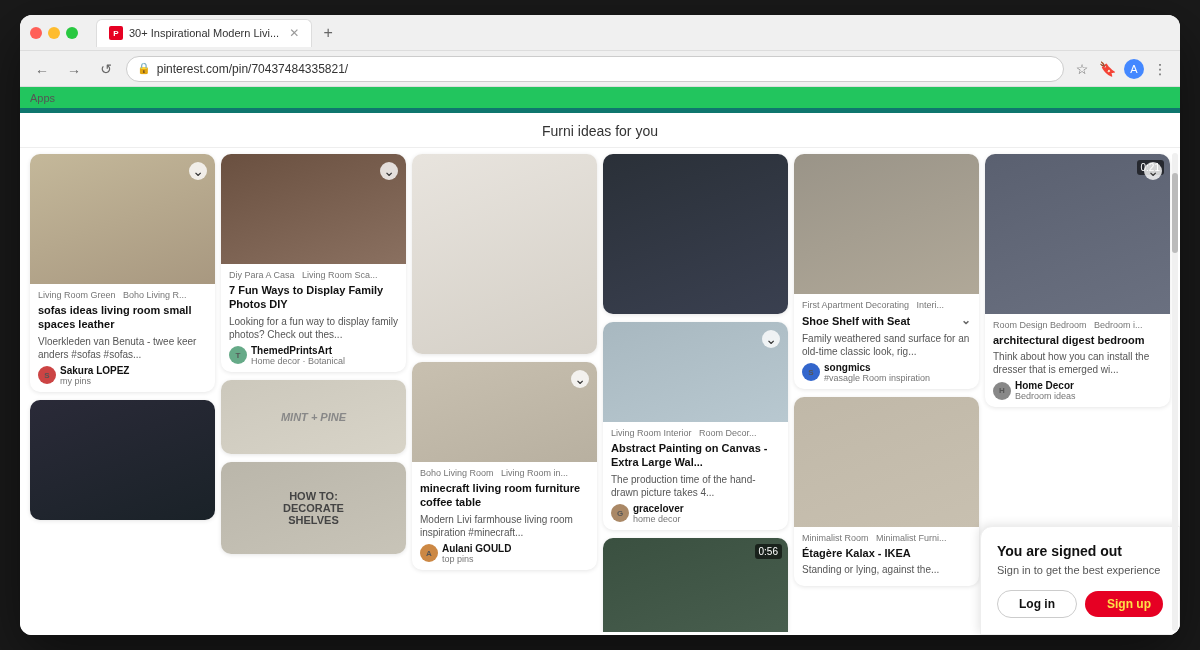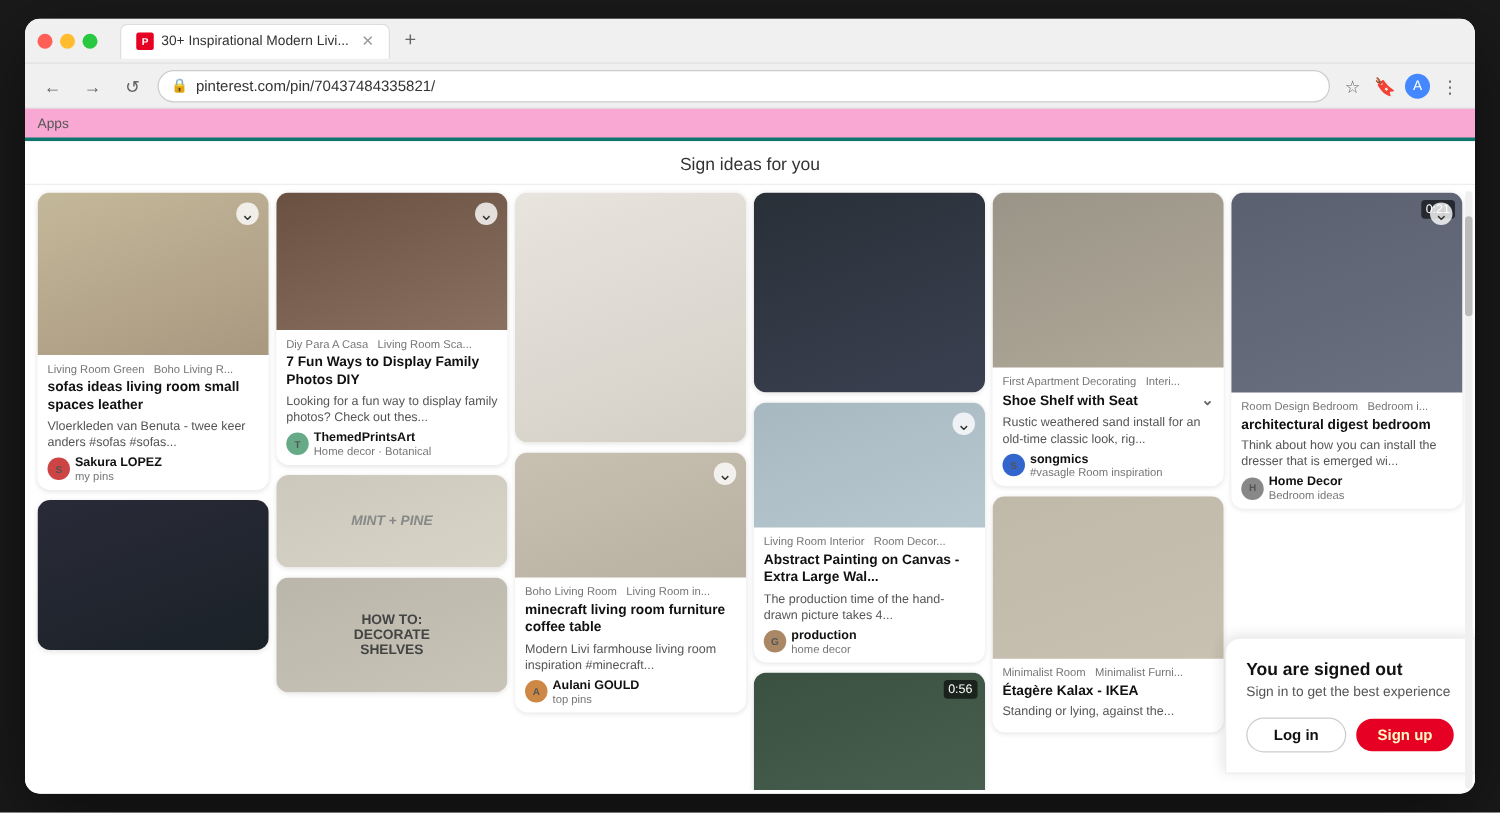--- a/index.html
+++ b/index.html
@@ -125,26 +125,26 @@
     .toolbar-icon {
       width: 20px; height: 20px;
       display: flex; align-items: center; justify-content: center;
       font-size: 14px;
       color: #666;
       cursor: pointer;
     }
 
     .bookmarks-bar {
       height: 26px;
-      background: #f9a8d4;
+      background: #22c55e;
       display: flex;
       align-items: center;
       padding: 0 10px;
       gap: 8px;
-      border-bottom: 3px solid #0f766e;
+      border-bottom: 5px solid #0f766e;
     }
 
     
     .pinterest-content {
       height: calc(620px - 36px - 36px - 26px);
       background: #fff;
       overflow: hidden;
       position: relative;
     }
 
@@ -252,21 +252,21 @@
       font-size: 11px;
       color: rgba(255,255,255,0.7);
       font-weight: bold;
       text-align: center;
       padding: 4px;
     }
 
     
     .signed-out-popup {
       position: absolute;
-      bottom: 16px;
+      bottom: 0;
       right: 0;
       width: 200px;
       background: white;
       border-radius: 12px 0 0 0;
       padding: 16px;
       box-shadow: -2px -2px 10px rgba(0,0,0,0.1);
       border: 1px solid #eee;
     }
 
     .popup-title {
@@ -303,23 +303,23 @@
     }
 
     .btn-signup {
       flex: 1;
       padding: 6px 12px;
       border: none;
       border-radius: 20px;
       background: #e60023;
       font-size: 12px;
       font-weight: 600;
-      color: #fef9c3;
-      cursor: pointer;
-      text-align: center;
+      color: #fde047;
+      cursor: pointer;
+      text-align: right;
     }
 
     .scrollbar {
       position: absolute;
       right: 2px;
       top: 40px;
       bottom: 4px;
       width: 6px;
       background: #f0f0f0;
       border-radius: 3px;
@@ -374,21 +374,21 @@
       <div class="toolbar-icon">⋮</div>
     </div>
   </div>
 
   <div class="bookmarks-bar">
     <span style="font-size:11px;color:#555;">Apps</span>
   </div>
 
   <div class="pinterest-content">
     <div class="page-header">
-      <span>Sign ideas for you</span>
+      <span>Furni ideas for you</span>
     </div>
 
     <div style="display:grid;grid-template-columns:repeat(6,1fr);gap:6px;padding:6px 10px;height:calc(100% - 38px);overflow:hidden;">
 
       <div class="col">
         <div class="pin-card">
           <div class="img-placeholder" style="height:130px;background:linear-gradient(160deg,#c4b89a,#a89880);"></div>
           <div class="pin-body">
             <div class="pin-tags">Living Room Green &nbsp; Boho Living R...</div>
             <div class="pin-title">sofas ideas living room small spaces leather</div>
@@ -461,21 +461,21 @@
         </div>
         <div class="pin-card">
           <div class="img-placeholder" style="height:100px;background:linear-gradient(160deg,#a8b8c0,#b8c8d0);"></div>
           <div class="pin-body">
             <div class="pin-tags">Living Room Interior &nbsp; Room Decor...</div>
             <div class="pin-title">Abstract Painting on Canvas - Extra Large Wal...</div>
             <div class="pin-desc">The production time of the hand-drawn picture takes 4...</div>
             <div class="pin-footer">
               <div class="pin-avatar" style="background:#a86;">G</div>
               <div>
-                <div class="pin-author">production</div>
+                <div class="pin-author">gracelover</div>
                 <div class="pin-sub">home decor</div>
               </div>
             </div>
           </div>
           <div class="pin-dropdown">⌄</div>
         </div>
         <div class="pin-card" style="position:relative;">
           <div class="img-placeholder" style="height:120px;background:linear-gradient(160deg,#3a5040,#4a6050);"></div>
           <div class="pin-badge">0:56</div>
         </div>
@@ -483,21 +483,21 @@
 
       <div class="col">
         <div class="pin-card">
           <div class="img-placeholder" style="height:140px;background:linear-gradient(160deg,#9a9488,#b0a898);"></div>
           <div class="pin-body">
             <div class="pin-tags">First Apartment Decorating &nbsp; Interi...</div>
             <div class="pin-title" style="display:flex;align-items:center;justify-content:space-between;">
               <span>Shoe Shelf with Seat</span>
               <span style="font-size:12px;color:#666;">⌄</span>
             </div>
-            <div class="pin-desc">Rustic weathered sand install for an old-time classic look, rig...</div>
+            <div class="pin-desc">Family weathered sand surface for an old-time classic look, rig...</div>
             <div class="pin-footer">
               <div class="pin-avatar" style="background:#3366cc;">S</div>
               <div>
                 <div class="pin-author">songmics</div>
                 <div class="pin-sub">#vasagle Room inspiration</div>
               </div>
             </div>
           </div>
         </div>
         <div class="pin-card">

